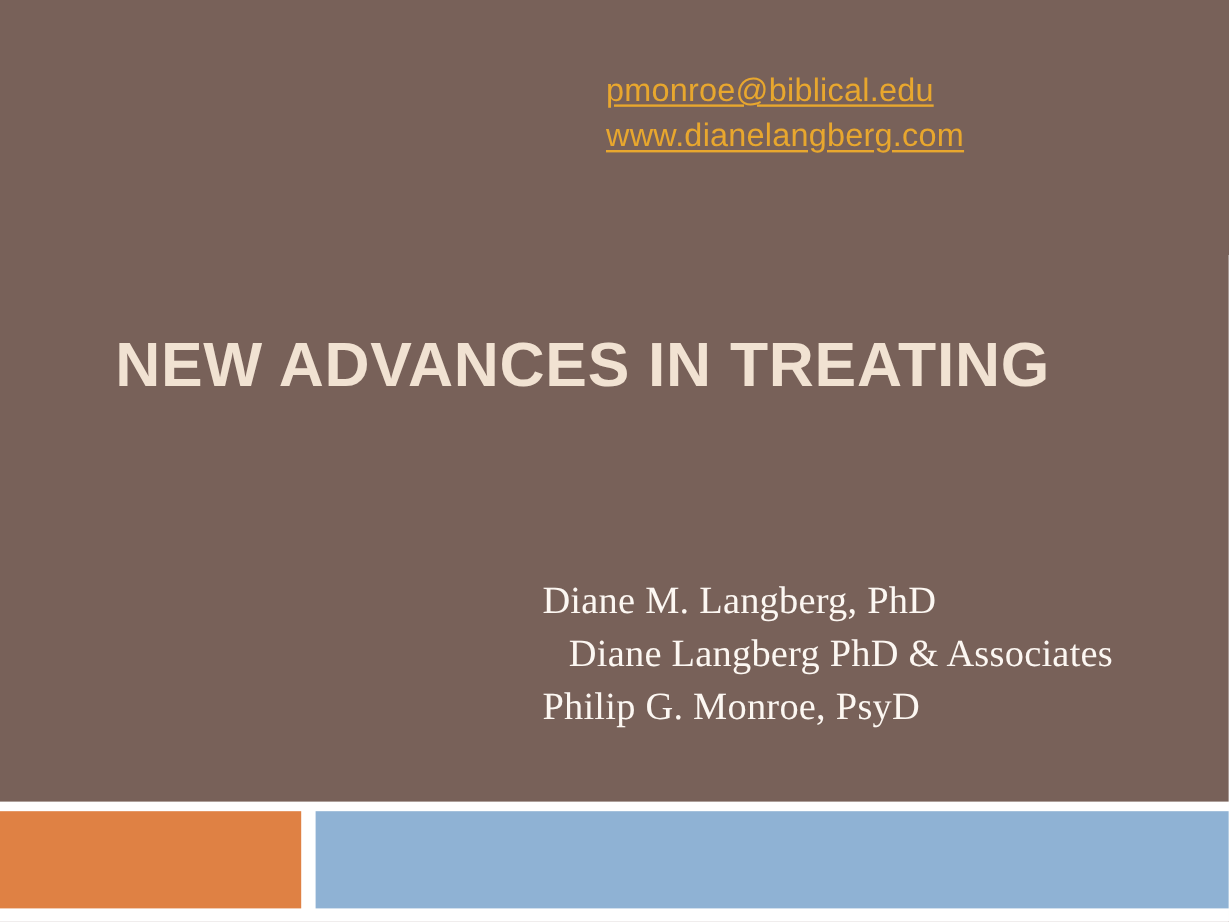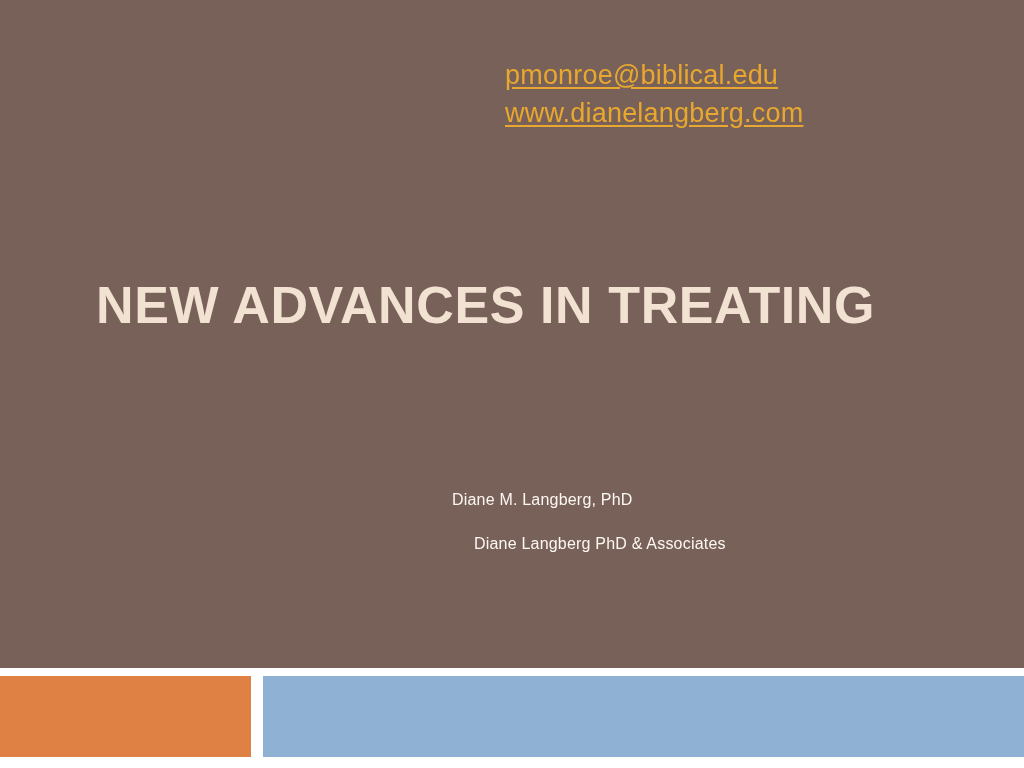--- a/index.html
+++ b/index.html
@@ -59,24 +59,24 @@
   .title-line {
     display: block;
     white-space: nowrap;
   }
   .subtitle {
     position: absolute;
     left: 452px;
     top: 478px;
     width: 540px;
     color: #FCF7F2;
-    font-size: 16px;
+    font-size: 32px;
     line-height: 44px;
     letter-spacing: 0.2px;
-    font-family: Liberation Sans, sans-serif;
+    font-family: Liberation Serif, serif;
   }
   .sub-line {
     display: block;
     white-space: nowrap;
   }
   .sub-line.indent {
     padding-left: 22px;
   }
   .bar {
     position: absolute;
@@ -106,18 +106,19 @@
     <span class="link-line">www.dianelangberg.com</span>
   </div>
 
   <div class="title">
     <span class="title-line">NEW ADVANCES IN TREATING</span>
   </div>
 
   <div class="subtitle">
     <span class="sub-line">Diane M. Langberg, PhD</span>
     <span class="sub-line indent">Diane Langberg PhD &amp; Associates</span>
+    <span class="sub-line">Philip G. Monroe, PsyD</span>
   </div>
 
   <div class="bar bar-orange"></div>
   <div class="bar bar-blue"></div>
 
 </div>
 
 </body></html>

